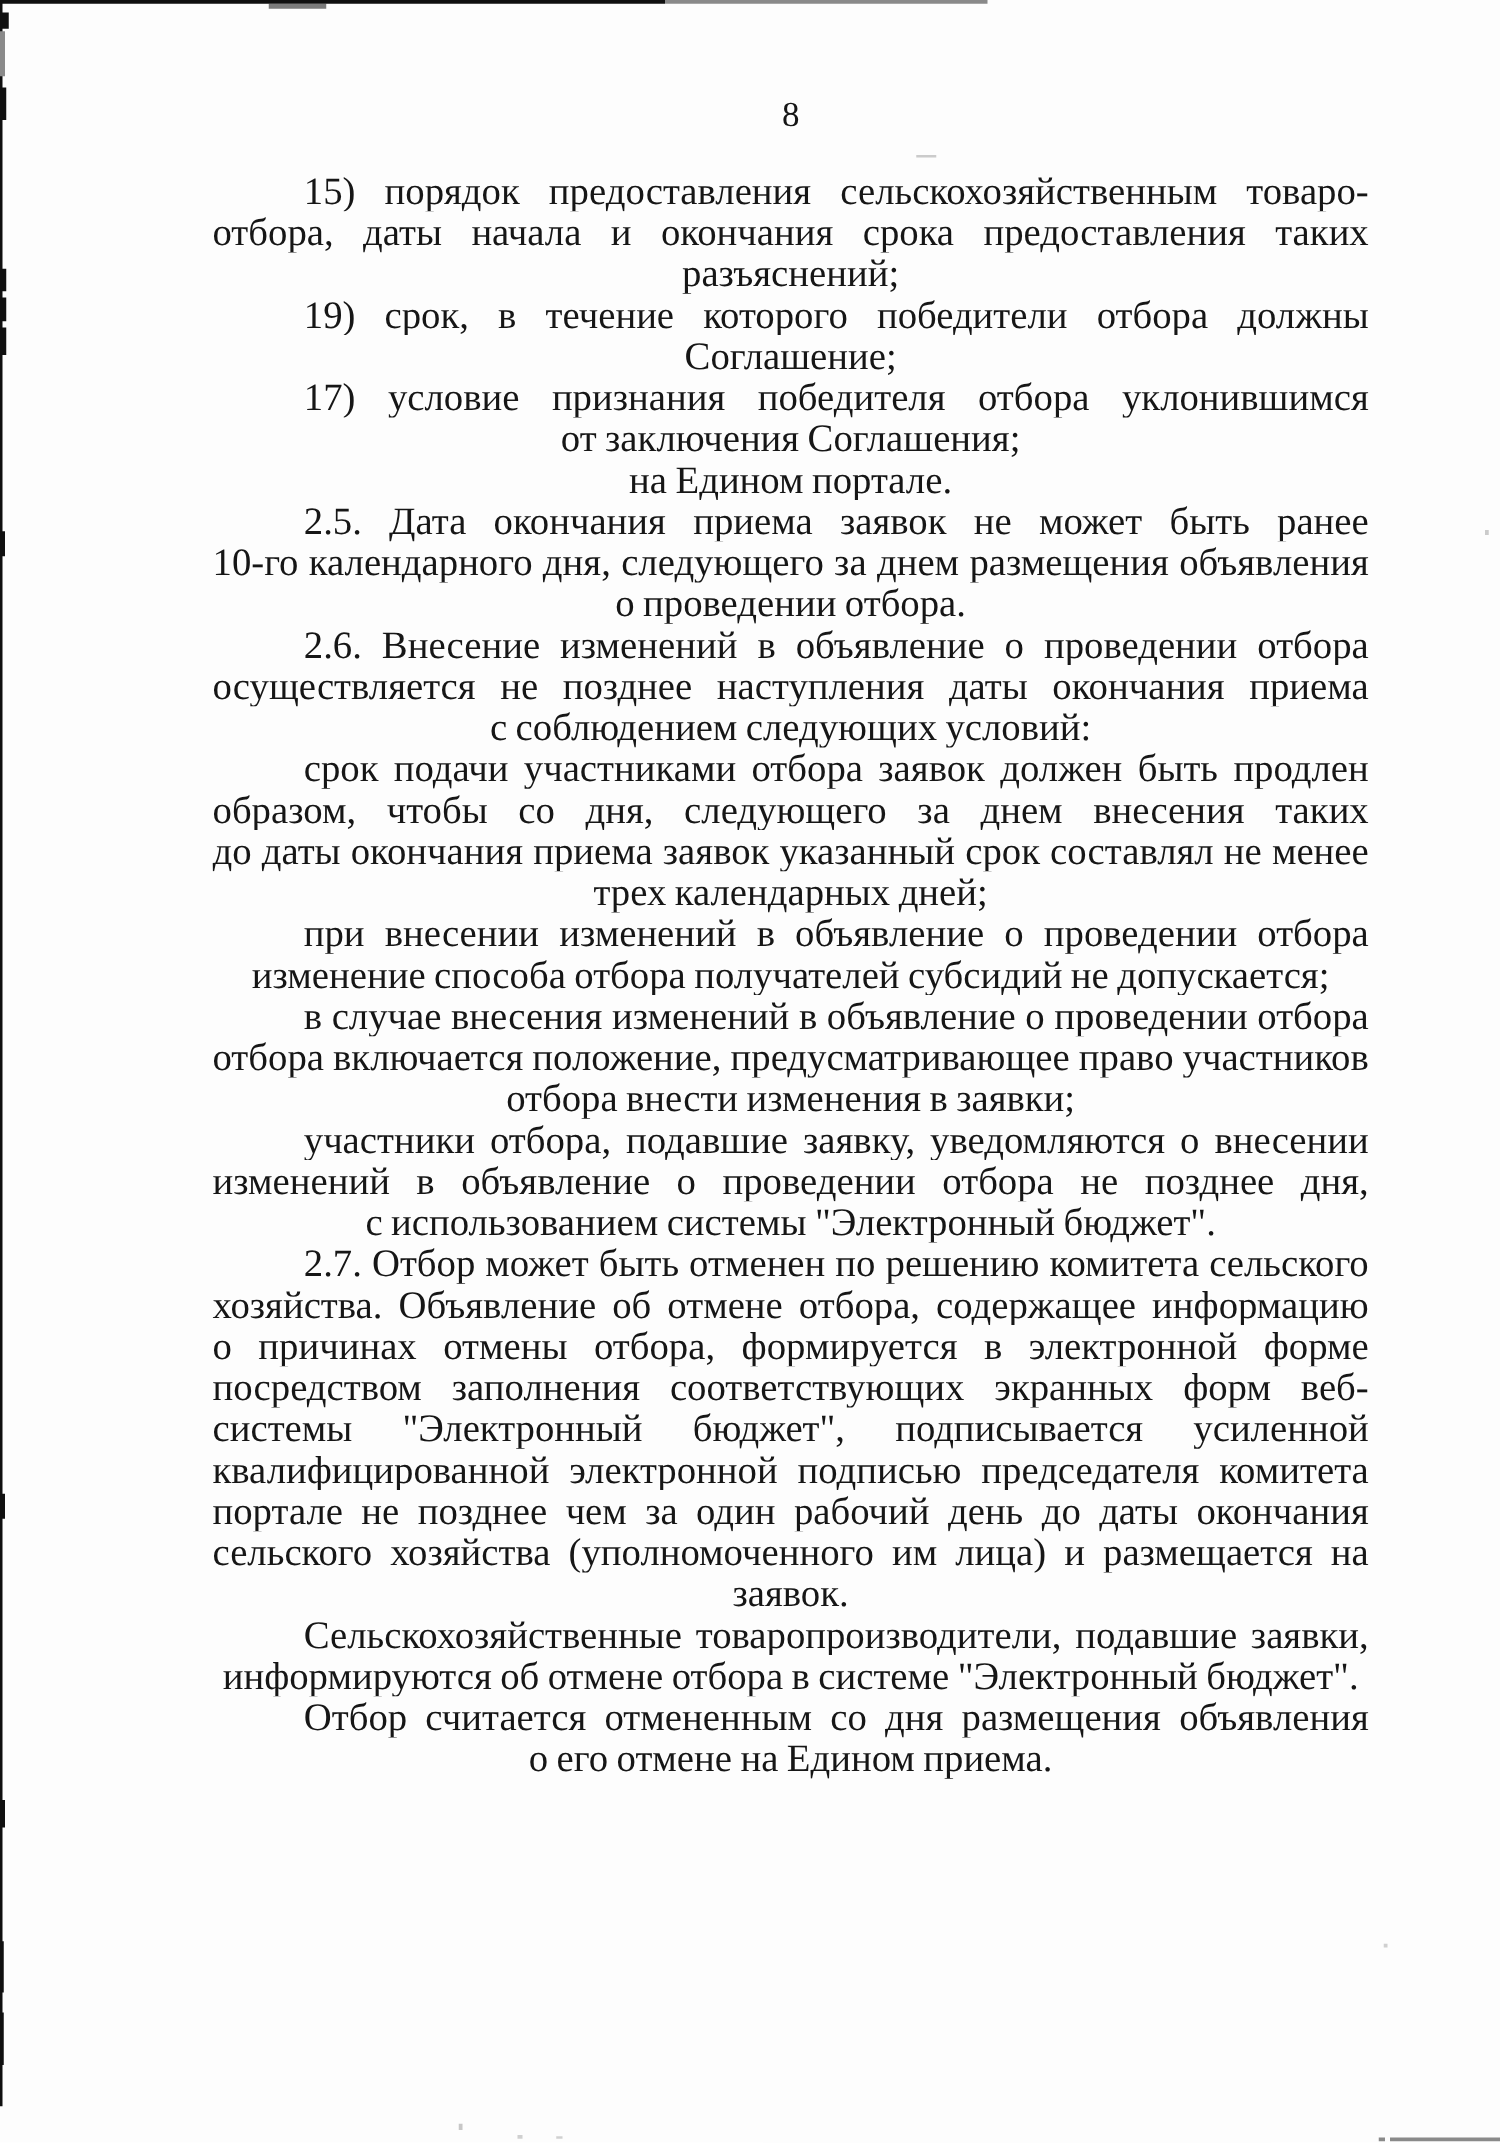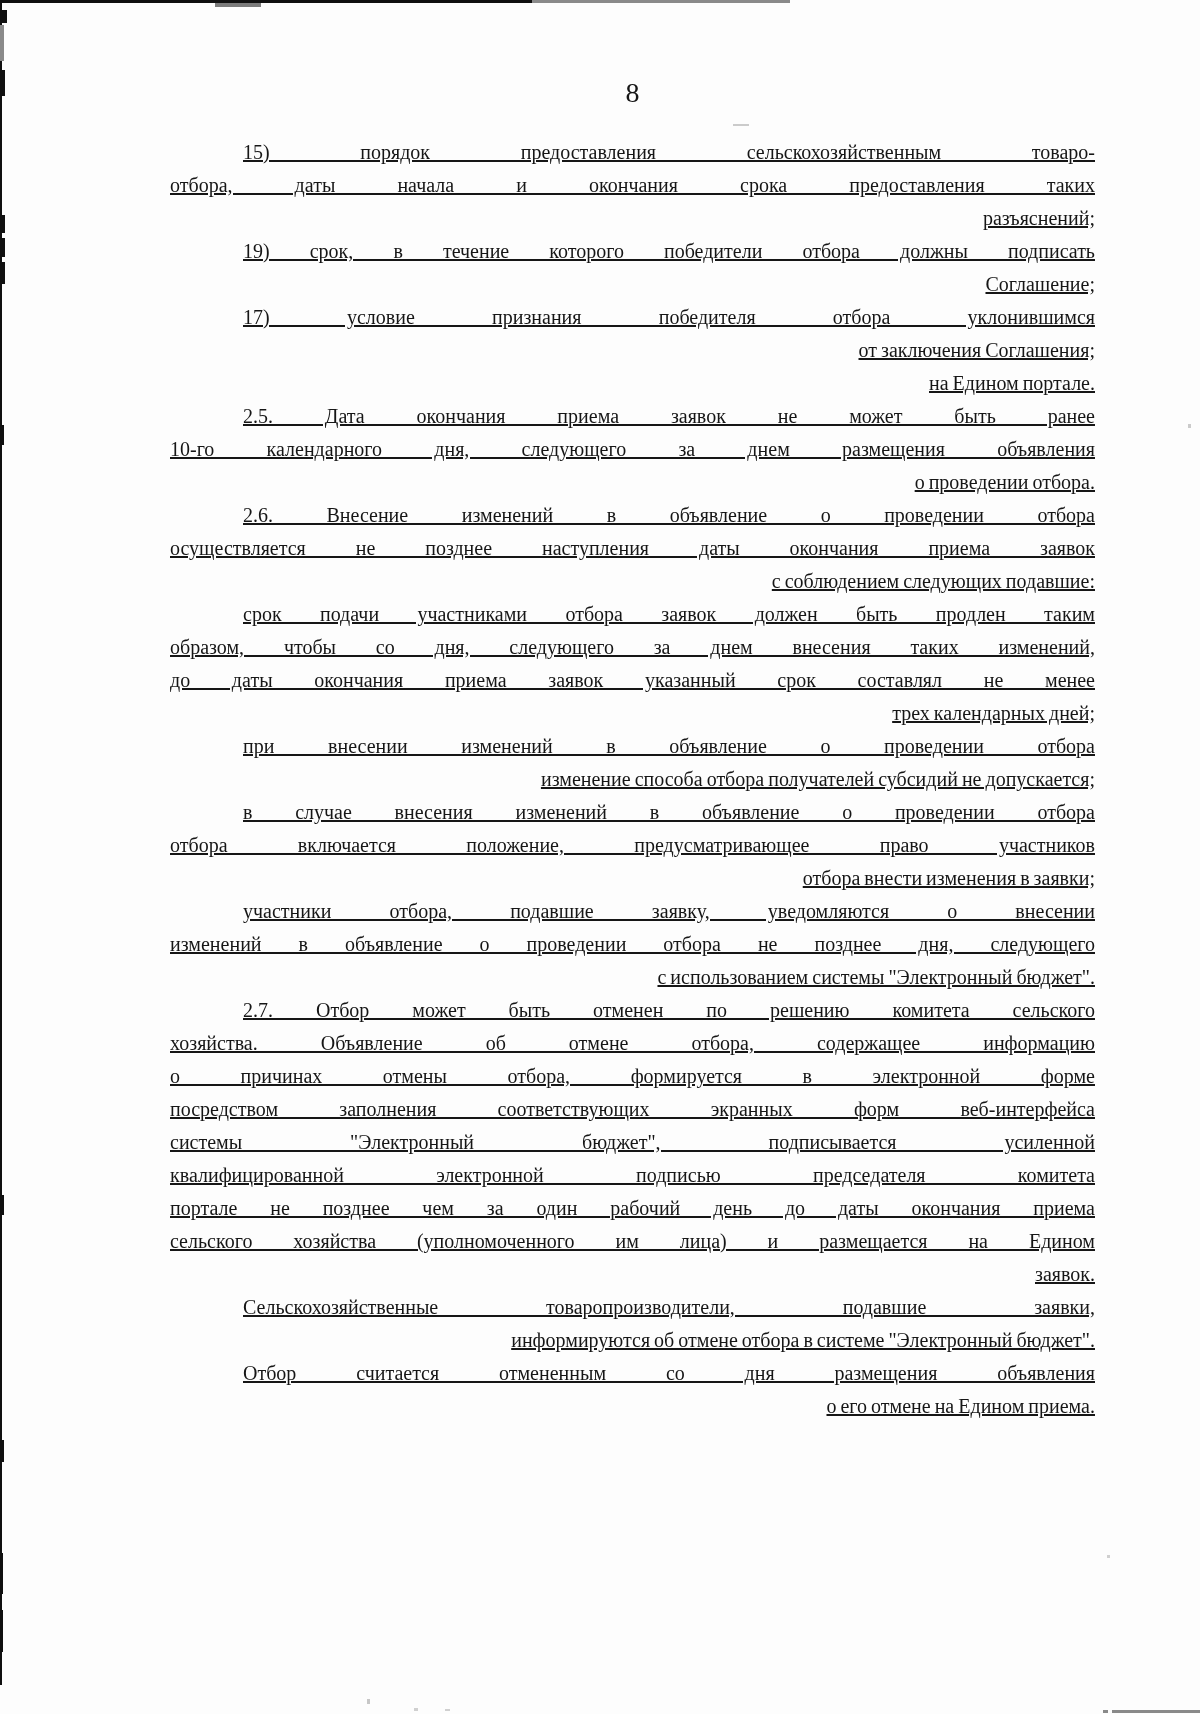--- a/index.html
+++ b/index.html
@@ -55,27 +55,26 @@
   }
   
   .page-number{
     position:absolute;left:170px;top:76px;width:925px;
     text-align:center;
     font-size:28px;line-height:33px;
     color:var(--ink);
   }
   .text-block{
     position:absolute;left:170px;top:136px;width:925px;
-    font-size:20px;color:var(--ink);
+    font-size:31px;color:var(--ink);
     word-spacing:-1px;
-    text-decoration:underline;
   }
   .text-block .line{
     height:33px;line-height:33px;overflow:hidden;
-    text-align:right;
+    text-align:center;
   }
   .text-block .line.just{
     text-align:justify;
     text-align-last:justify;
   }
   .text-block .line.ind{
     text-indent:73px;
   }
 </style>
 </head>
@@ -118,21 +117,21 @@
       <div class="line just ind">19) срок, в течение которого победители отбора должны подписать</div>
       <div class="line">Соглашение;</div>
       <div class="line just ind">17) условие признания победителя отбора уклонившимся</div>
       <div class="line">от заключения Соглашения;</div>
       <div class="line">на Едином портале.</div>
       <div class="line just ind">2.5. Дата окончания приема заявок не может быть ранее</div>
       <div class="line just">10-го календарного дня, следующего за днем размещения объявления</div>
       <div class="line">о проведении отбора.</div>
       <div class="line just ind">2.6. Внесение изменений в объявление о проведении отбора</div>
       <div class="line just">осуществляется не позднее наступления даты окончания приема заявок</div>
-      <div class="line">с соблюдением следующих подавшие:</div>
+      <div class="line">с соблюдением следующих условий:</div>
       <div class="line just ind">срок подачи участниками отбора заявок должен быть продлен таким</div>
       <div class="line just">образом, чтобы со дня, следующего за днем внесения таких изменений,</div>
       <div class="line just">до даты окончания приема заявок указанный срок составлял не менее</div>
       <div class="line">трех календарных дней;</div>
       <div class="line just ind">при внесении изменений в объявление о проведении отбора</div>
       <div class="line">изменение способа отбора получателей субсидий не допускается;</div>
       <div class="line just ind">в случае внесения изменений в объявление о проведении отбора</div>
       <div class="line just">отбора включается положение, предусматривающее право участников</div>
       <div class="line">отбора внести изменения в заявки;</div>
       <div class="line just ind">участники отбора, подавшие заявку, уведомляются о внесении</div>

